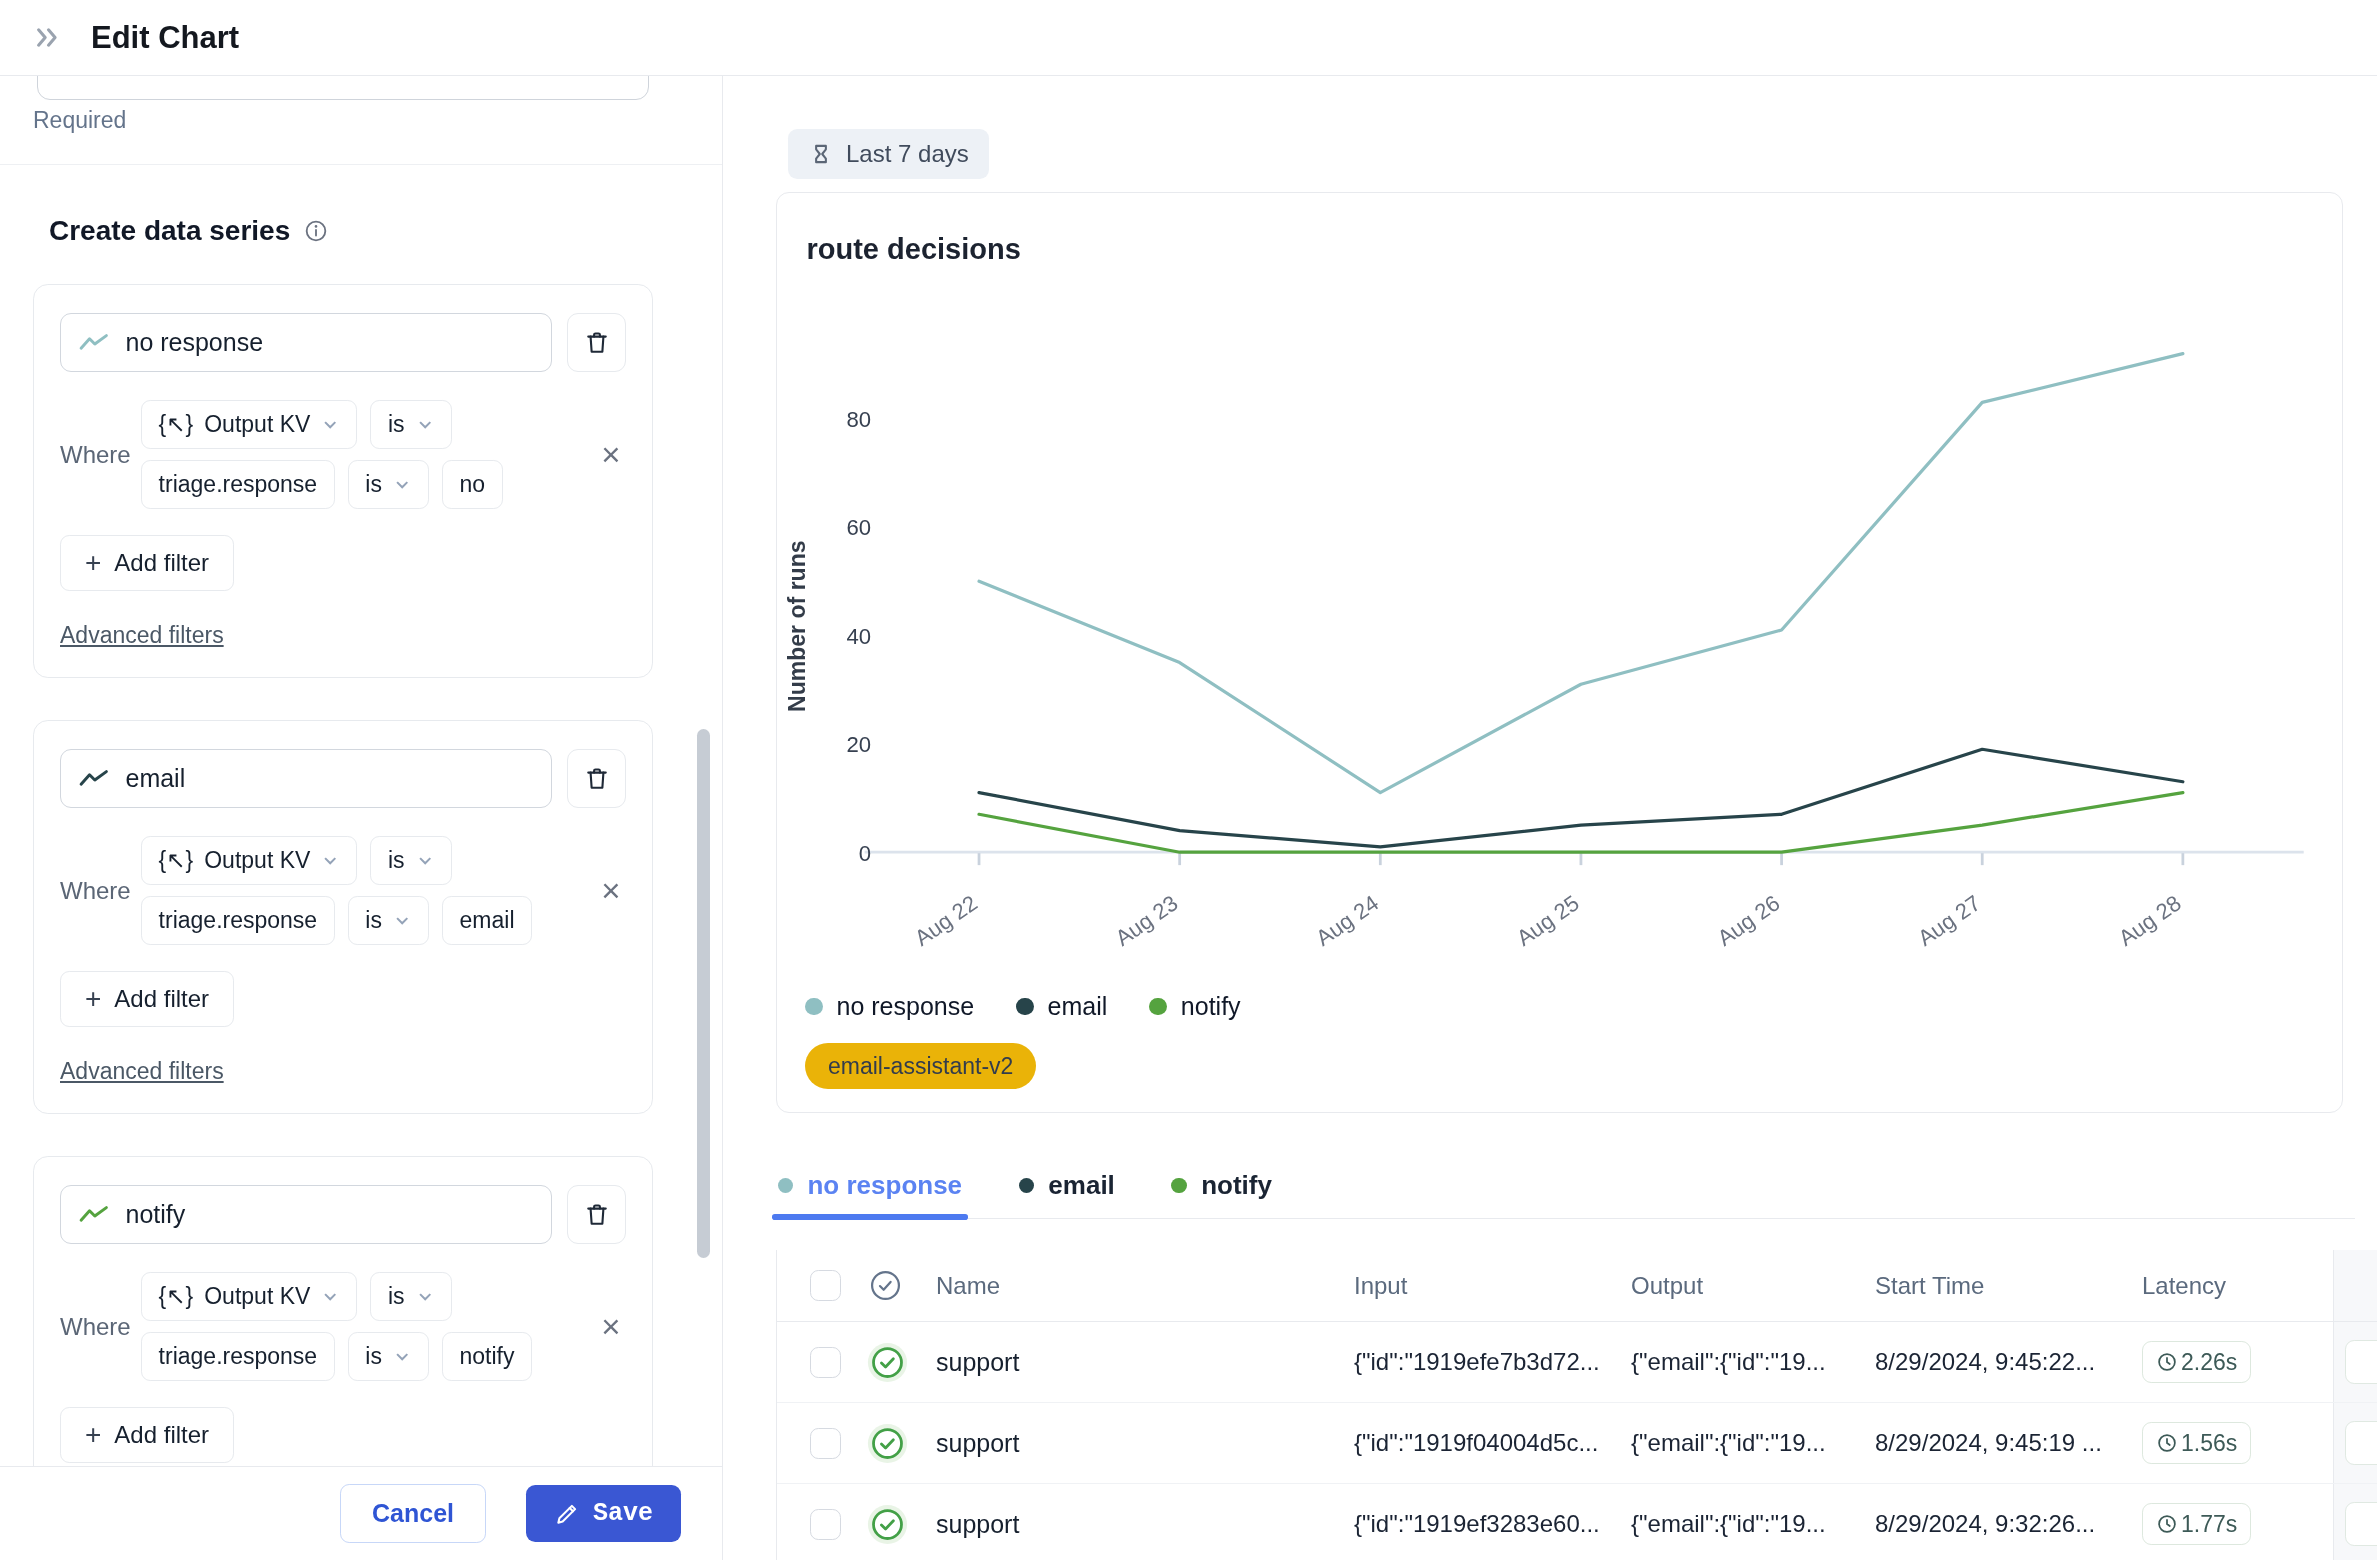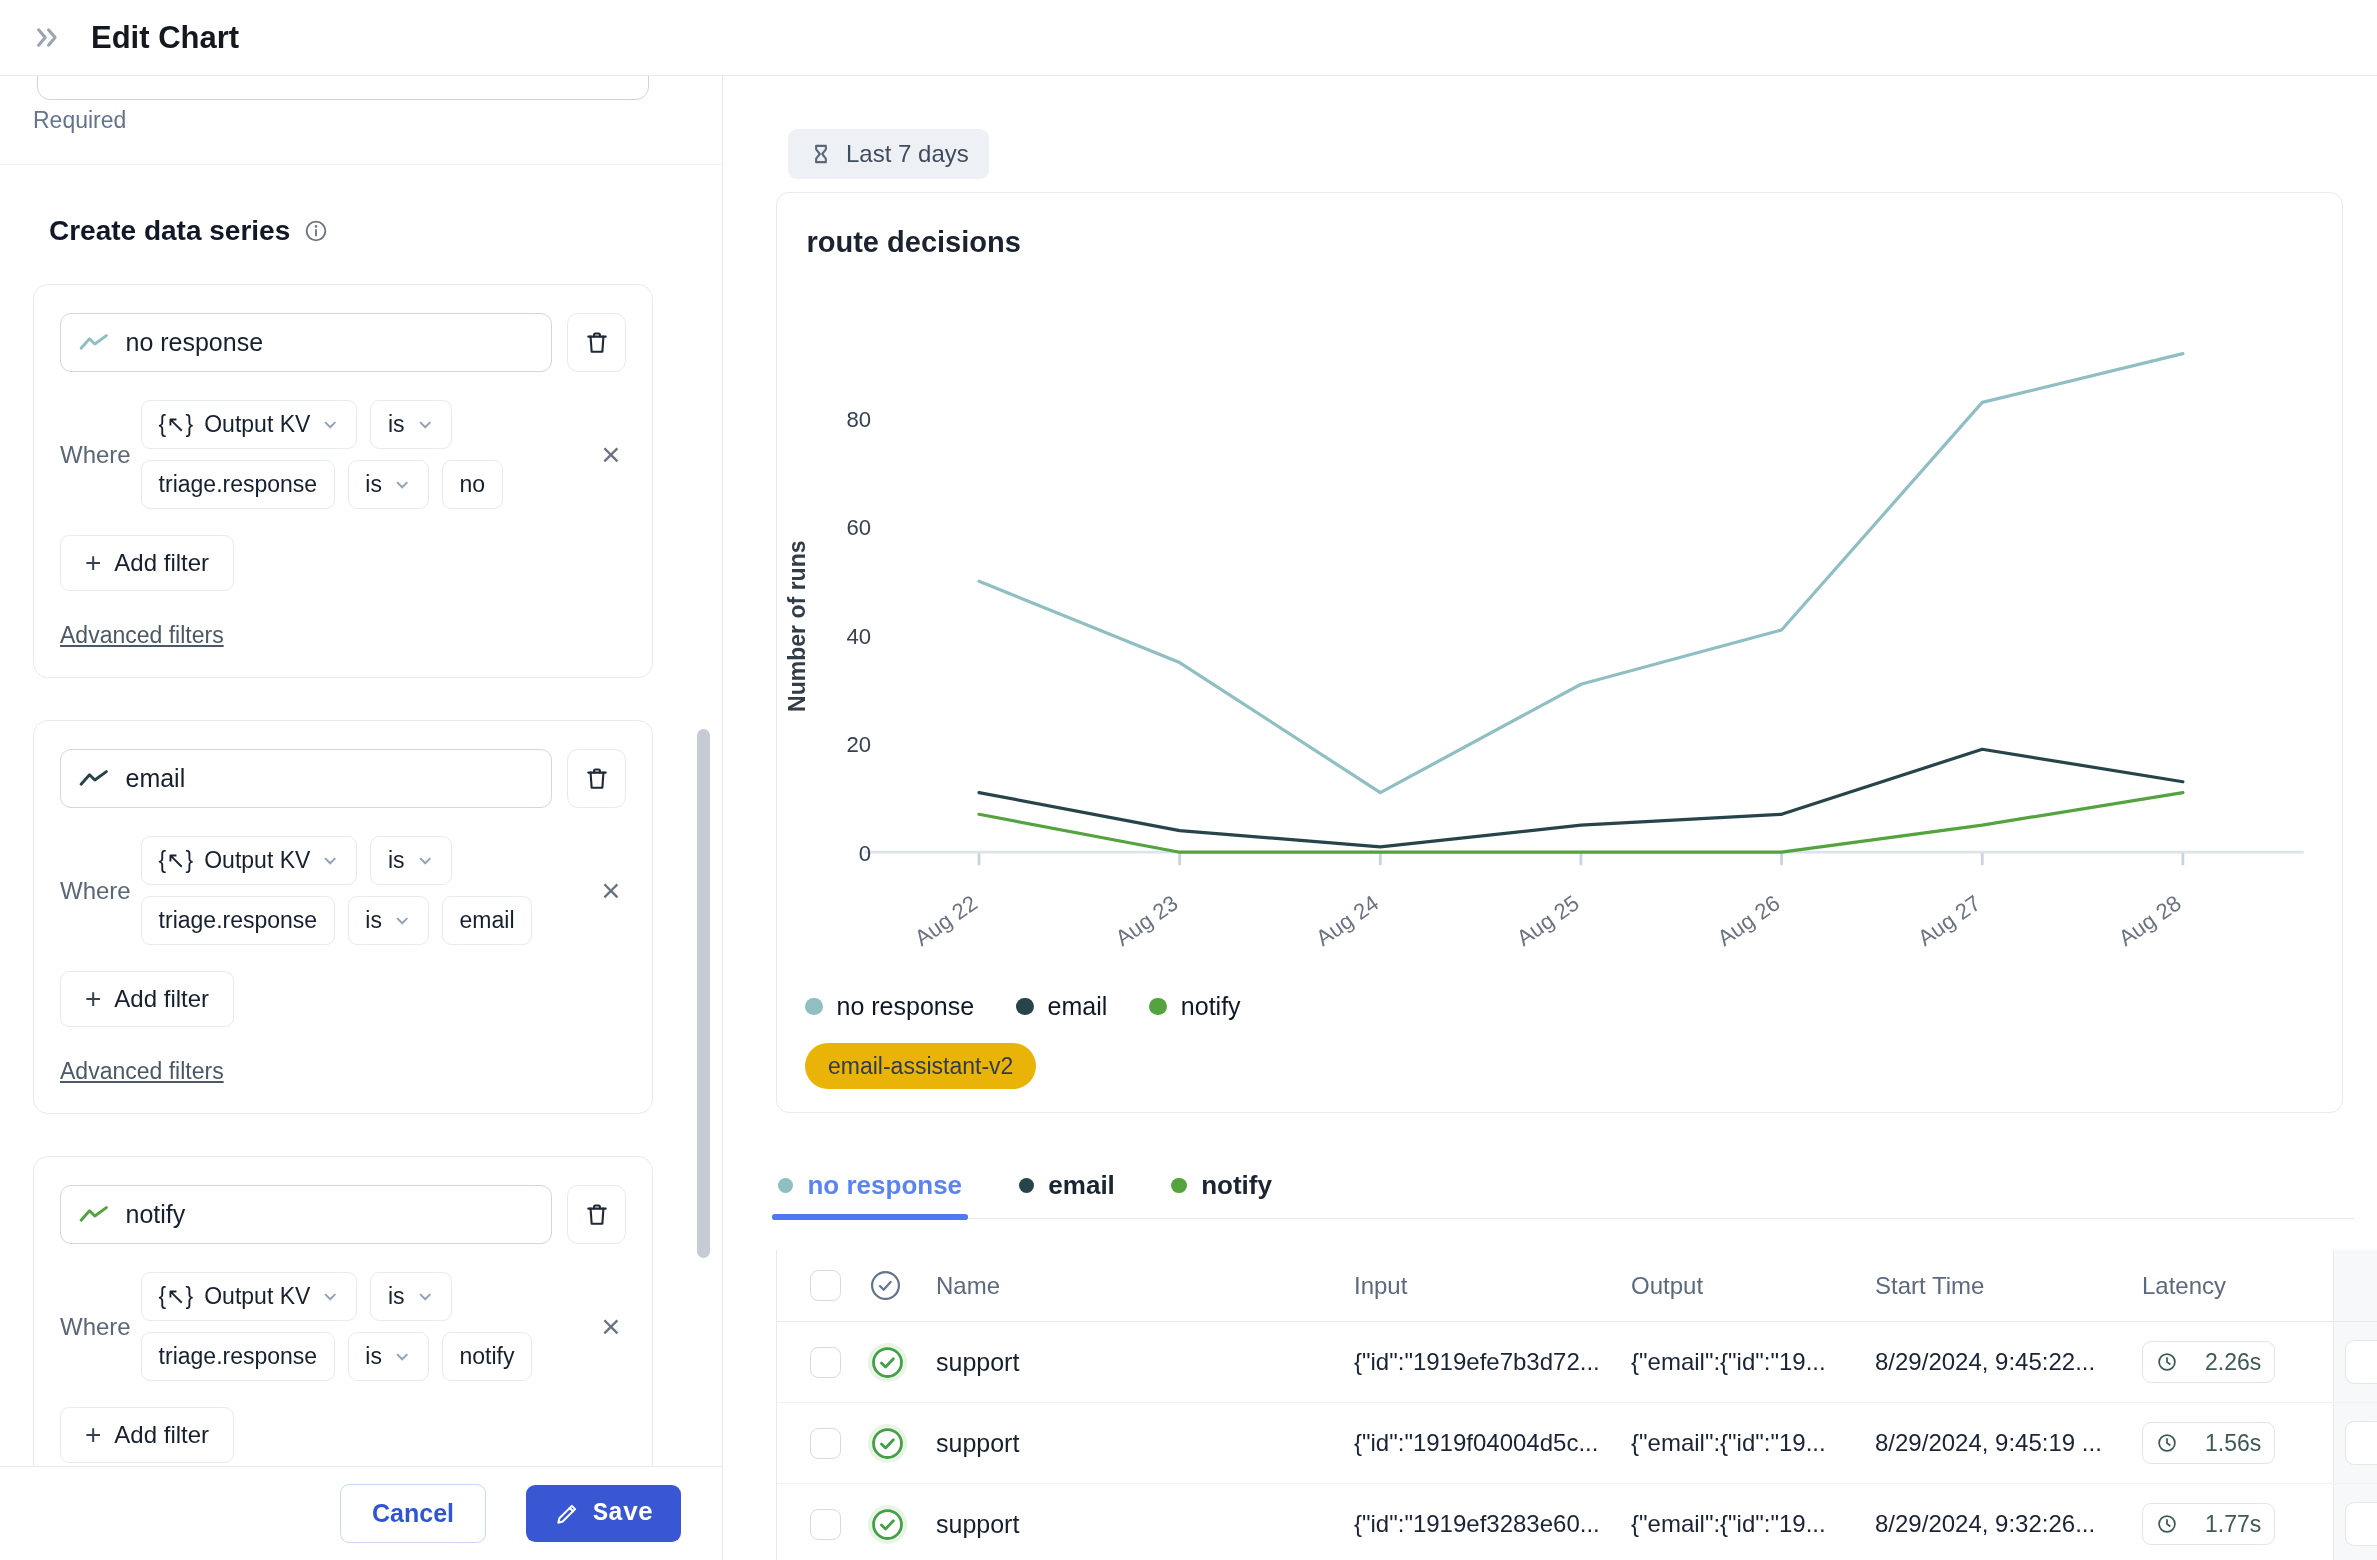--- a/index.html
+++ b/index.html
@@ -92,21 +92,21 @@
   .time-chip {
     position:absolute; left:63px; top:53px; height:50px; padding:0 20px;
     background:#edf1f6; border-radius:9.2px; display:inline-flex; align-items:center; gap:12px; cursor:pointer;
   }
   .time-chip span { font-size:24px; color:#404b5c; font-weight:500; }
 
   .chart-card {
     position:absolute; left:51px; top:116px; width:1567px; height:921px;
     border:1.8px solid #e8eaee; border-radius:13px; background:#fff;
   }
-  .chart-title { position:absolute; left:29.5px; top:33px; font-size:29px; font-weight:bold; color:#1c2330; }
+  .chart-title { position:absolute; left:29.5px; top:40px; font-size:29px; font-weight:bold; color:#1c2330; }
   #chart-svg { position:absolute; left:0; top:138px; }
   .legend { position:absolute; left:28px; top:799px; display:flex; align-items:center; gap:42px; }
   .legend-item { display:flex; align-items:center; gap:14px; }
   .legend-dot { width:17.5px; height:17.5px; border-radius:50%; }
   .legend-item span.lbl { font-size:25px; color:#101828; }
   .model-tag {
     position:absolute; left:28px; top:850px; height:46px; padding:0 23px;
     background:#eab308; border-radius:23px; display:inline-flex; align-items:center;
   }
   .model-tag span { font-size:23px; color:#323c4d; }
@@ -130,21 +130,21 @@
   .cell-check { width:31px; flex:none; margin-right:26px; }
   .checkbox { width:31px; height:31px; border:1.8px solid #d6dae1; border-radius:8.3px; background:#fff; cursor:pointer; }
   .cell-status { width:41px; flex:none; margin-right:28px; display:flex; align-items:center; }
   .cell-name { width:418px; flex:none; font-size:25px; color:#16202e; }
   .cell-input { width:277px; flex:none; font-size:24px; color:#1b2434; white-space:nowrap; overflow:hidden; }
   .cell-output { width:244px; flex:none; font-size:24px; color:#1b2434; white-space:nowrap; overflow:hidden; }
   .cell-start { width:267px; flex:none; font-size:24px; color:#1b2434; white-space:nowrap; overflow:hidden; }
   .cell-latency { width:169px; flex:none; }
   .t-head .hcell { font-size:24px; font-weight:normal; color:#5b6a7e; }
   .latency-pill {
-    display:inline-flex; align-items:center; gap:27px; border:1.8px solid #dde8de; border-radius:9.2px;
+    display:inline-flex; align-items:center; gap:3px; border:1.8px solid #dde8de; border-radius:9.2px;
     padding:6.5px 13px; background:#fff;
   }
   .latency-pill span { font-size:23px; color:#3d5a57; }
   .pill-sliver {
     position:absolute; left:1568px; top:50%; transform:translateY(-50%);
     width:101px; height:44px; border:1.8px solid #e0e9e2; border-radius:9.2px; background:#fff; z-index:1;
   }
 </style>
 </head>
 <body>

